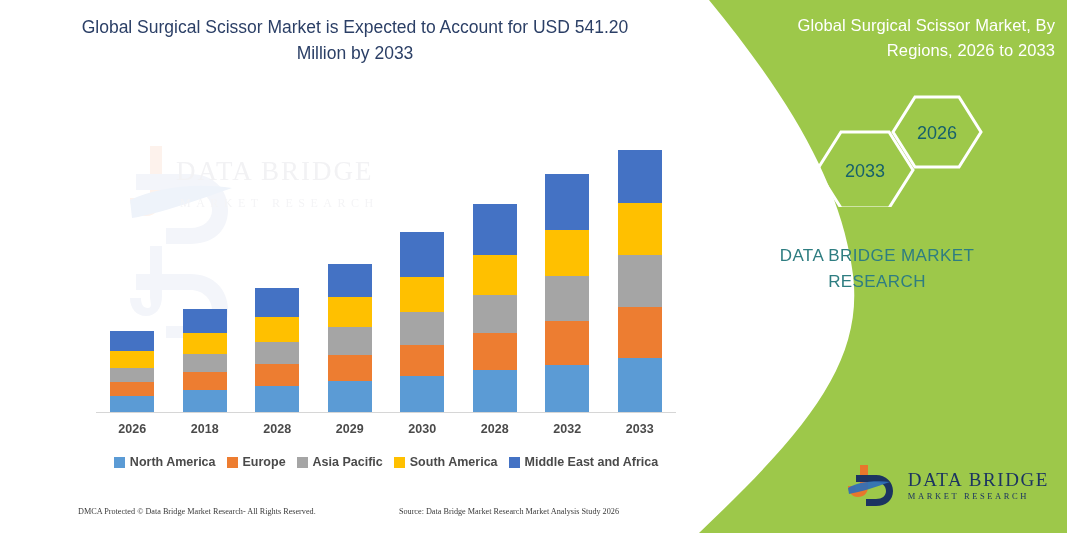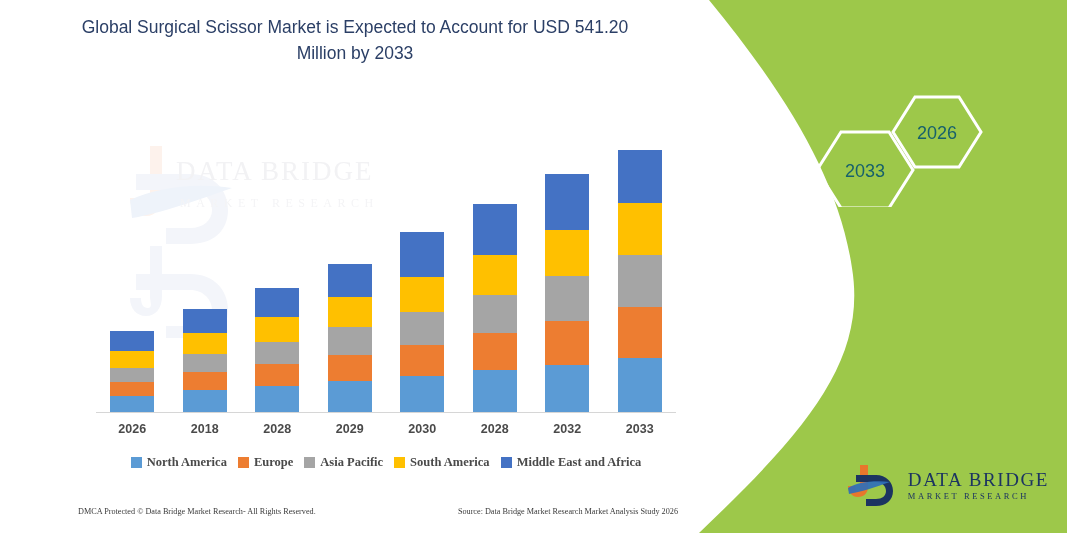--- a/index.html
+++ b/index.html
@@ -188,34 +188,33 @@
     width: 580px;
     display: flex;
     justify-content: center;
     align-items: center;
     gap: 11px;
   }
   .legend-item {
     display: flex;
     align-items: center;
     gap: 5px;
-    font-family: Liberation Serif, serif;
   }
   .legend-swatch { width: 11px; height: 11px; flex: none; }
   .legend-label {
     color: #4a4a4a;
     font-size: 12.5px;
     font-weight: bold;
     white-space: nowrap;
   }
 
   .footer {
     position: absolute;
     left: 78px; top: 507px;
-    width: 600px;
+    width: 541px;
     display: flex;
     justify-content: space-between;
     color: #3a3a3a;
     font-size: 8.2px;
     font-family: "Liberation Serif", serif;
   }
   .footer span { white-space: nowrap; }
 </style>
 </head>
 <body>
@@ -223,32 +222,37 @@
 <div id="page">
 
   <div class="green-panel">
     <svg viewBox="0 0 380 533" preserveAspectRatio="none" aria-hidden="true">
       <path d="M 22 0 L 380 0 L 380 533 L 12 533 C 120 430 180 360 165 268 C 152 180 100 95 22 0 Z" fill="#9dc84a"></path>
     </svg>
   </div>
 
   <div class="panel-content">
 
+    <div class="panel-title">Global Surgical Scissor Market, By Regions, 2026 to 2033</div>
 
     <div class="hex-wrap">
       <svg width="200" height="115" viewBox="0 0 200 115" aria-hidden="true">
 
         <polygon points="12,78 36,40 84,40 108,78 84,116 36,116" fill="none" stroke="#ffffff" stroke-width="3"></polygon>
 
         <polygon points="88,40 110,5 154,5 176,40 154,75 110,75" fill="none" stroke="#ffffff" stroke-width="3"></polygon>
         <text class="hex-label" x="60" y="85" text-anchor="middle">2033</text>
         <text class="hex-label" x="132" y="47" text-anchor="middle">2026</text>
       </svg>
     </div>
 
+    <div class="panel-brand">
+      <span>DATA BRIDGE MARKET</span>
+      <span class="brand-l2">RESEARCH</span>
+    </div>
 
     <div class="logo">
       <svg class="logo-mark" viewBox="0 0 52 48" aria-hidden="true">
         <path d="M14 4 L22 4 L22 26 C22 32 18 36 12 36 C6 36 2 31 2 25 L9 25 C9 28 10 30 12 30 C14 30 14 28 14 25 Z" fill="#e8762c"></path>
         <path d="M10 14 L30 14 C40 14 47 21 47 30 C47 39 40 45 30 45 L20 45 L20 38 L30 38 C36 38 40 35 40 30 C40 25 36 21 30 21 L10 21 Z" fill="#1c3461"></path>
         <path d="M2 27 C10 22 26 19 44 21 C30 26 14 31 3 33 Z" fill="#2f6fba" opacity="0.92"></path>
       </svg>
       <span class="logo-text">
         <span class="lt1">DATA BRIDGE</span>
         <span class="lt2">MARKET RESEARCH</span>

